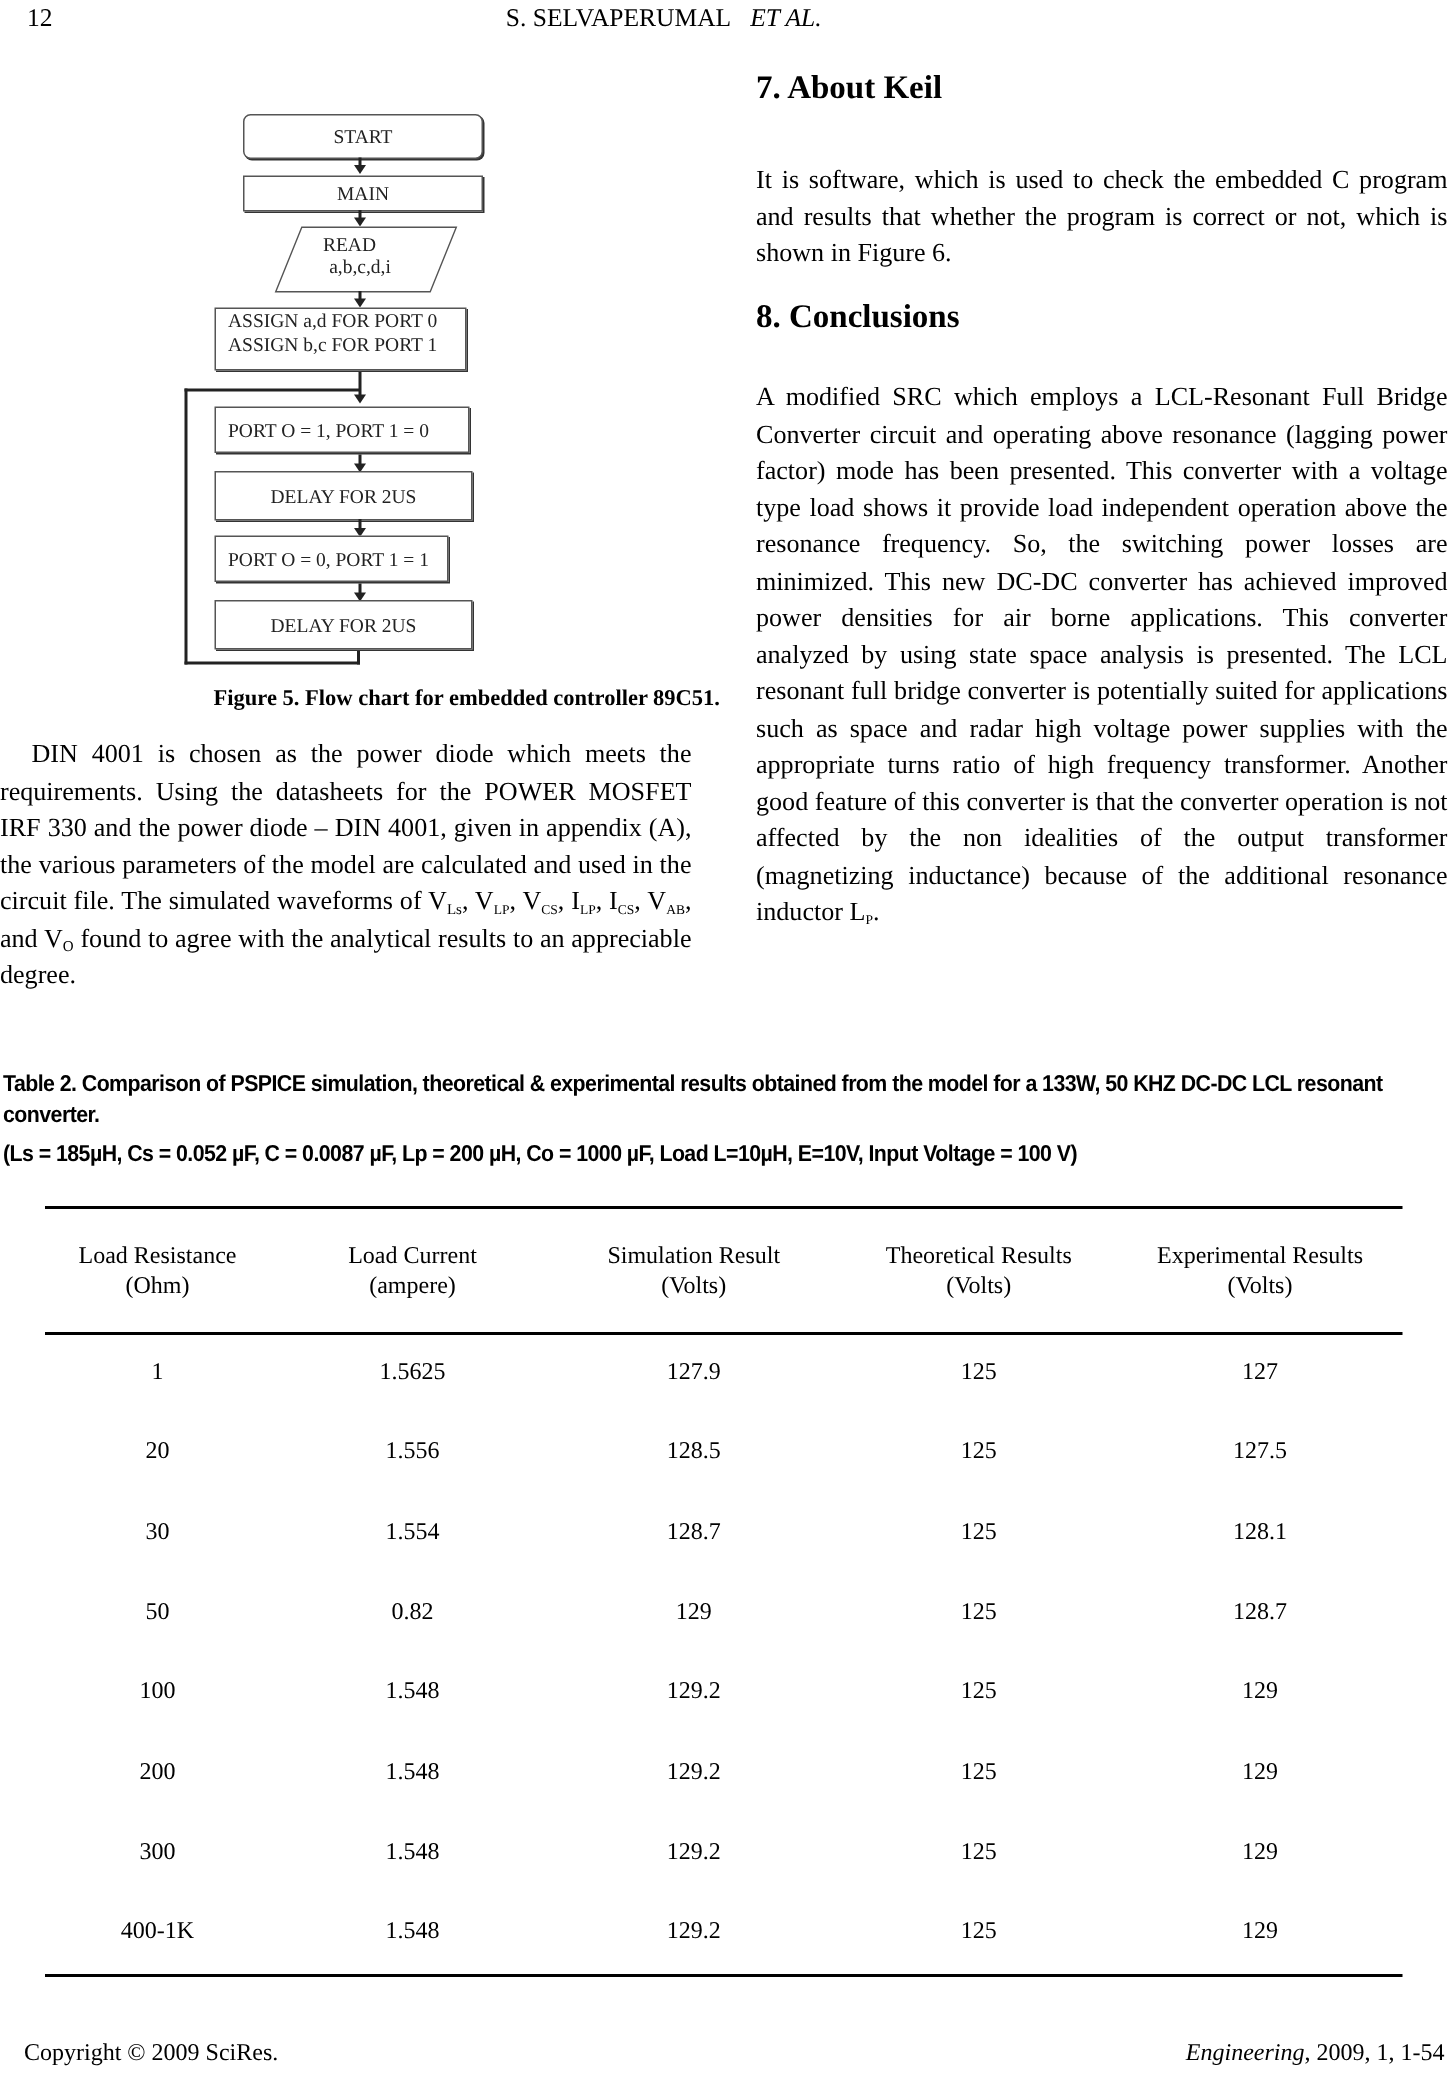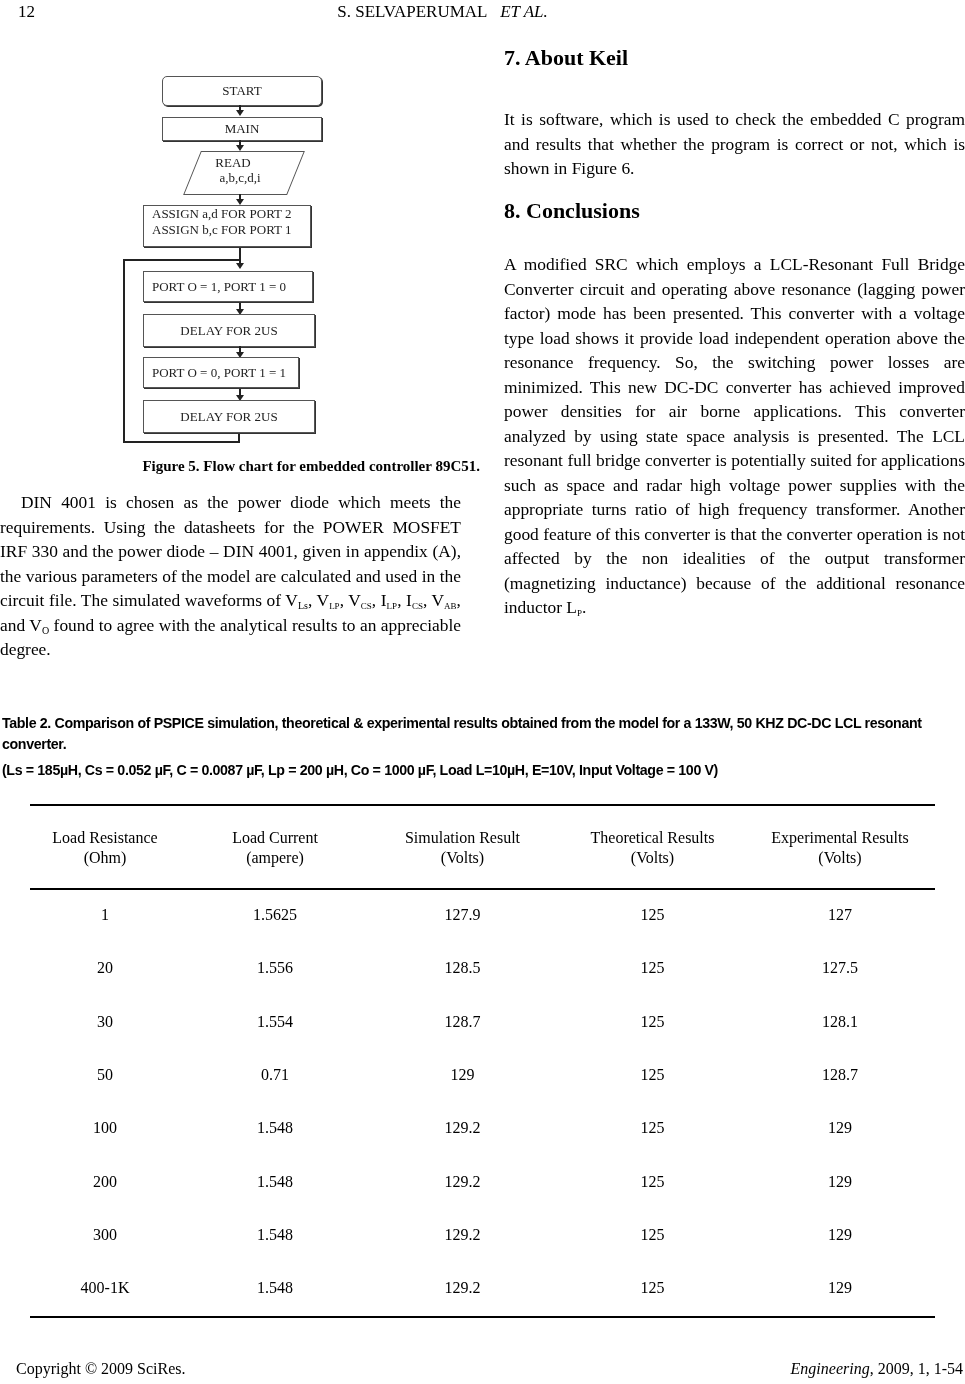--- a/index.html
+++ b/index.html
@@ -75,21 +75,21 @@
 
   <div class="para" style="left:82px; top:91px;"></div>
   <div class="para-text" style="left:80px; top:95px; width:100px;">
     <div style="margin-left:-14px;">READ</div>
     <div>a,b,c,d,i</div>
   </div>
   <div class="arrow-v" style="left:129px; top:134px; height:8px;"></div>
   <div class="arrow-head" style="left:126px; top:139px;"></div>
 
   <div class="fbox left" style="left:33px; top:145px; width:168px; height:42px; flex-direction:column; align-items:flex-start;">
-    <div>ASSIGN a,d FOR PORT 2</div>
+    <div>ASSIGN a,d FOR PORT 0</div>
     <div>ASSIGN b,c FOR PORT 1</div>
   </div>
   <div class="arrow-v" style="left:129px; top:188px; height:18px;"></div>
   <div class="arrow-head" style="left:126px; top:203px;"></div>
 
   <div class="loop-line" style="left:13px; top:199px; width:117px; height:2px;"></div>
   <div class="loop-line" style="left:13px; top:199px; width:2px; height:184px;"></div>
   <div class="loop-line" style="left:13px; top:381px; width:117px; height:2px;"></div>
   <div class="loop-line" style="left:128px; top:368px; width:2px; height:15px;"></div>
 
@@ -161,21 +161,21 @@
       <div class="td" style="left: 165px; width: 160px; top: 154.3px;">1.556</div>
       <div class="td" style="left: 345px; width: 175px; top: 154.3px;">128.5</div>
       <div class="td" style="left: 535px; width: 175px; top: 154.3px;">125</div>
       <div class="td" style="left: 720px; width: 180px; top: 154.3px;">127.5</div>
       <div class="td" style="left: 0px; width: 150px; top: 207.6px;">30</div>
       <div class="td" style="left: 165px; width: 160px; top: 207.6px;">1.554</div>
       <div class="td" style="left: 345px; width: 175px; top: 207.6px;">128.7</div>
       <div class="td" style="left: 535px; width: 175px; top: 207.6px;">125</div>
       <div class="td" style="left: 720px; width: 180px; top: 207.6px;">128.1</div>
       <div class="td" style="left: 0px; width: 150px; top: 260.9px;">50</div>
-      <div class="td" style="left: 165px; width: 160px; top: 260.9px;">0.71</div>
+      <div class="td" style="left: 165px; width: 160px; top: 260.9px;">0.82</div>
       <div class="td" style="left: 345px; width: 175px; top: 260.9px;">129</div>
       <div class="td" style="left: 535px; width: 175px; top: 260.9px;">125</div>
       <div class="td" style="left: 720px; width: 180px; top: 260.9px;">128.7</div>
       <div class="td" style="left: 0px; width: 150px; top: 314.2px;">100</div>
       <div class="td" style="left: 165px; width: 160px; top: 314.2px;">1.548</div>
       <div class="td" style="left: 345px; width: 175px; top: 314.2px;">129.2</div>
       <div class="td" style="left: 535px; width: 175px; top: 314.2px;">125</div>
       <div class="td" style="left: 720px; width: 180px; top: 314.2px;">129</div>
       <div class="td" style="left: 0px; width: 150px; top: 367.5px;">200</div>
       <div class="td" style="left: 165px; width: 160px; top: 367.5px;">1.548</div>

